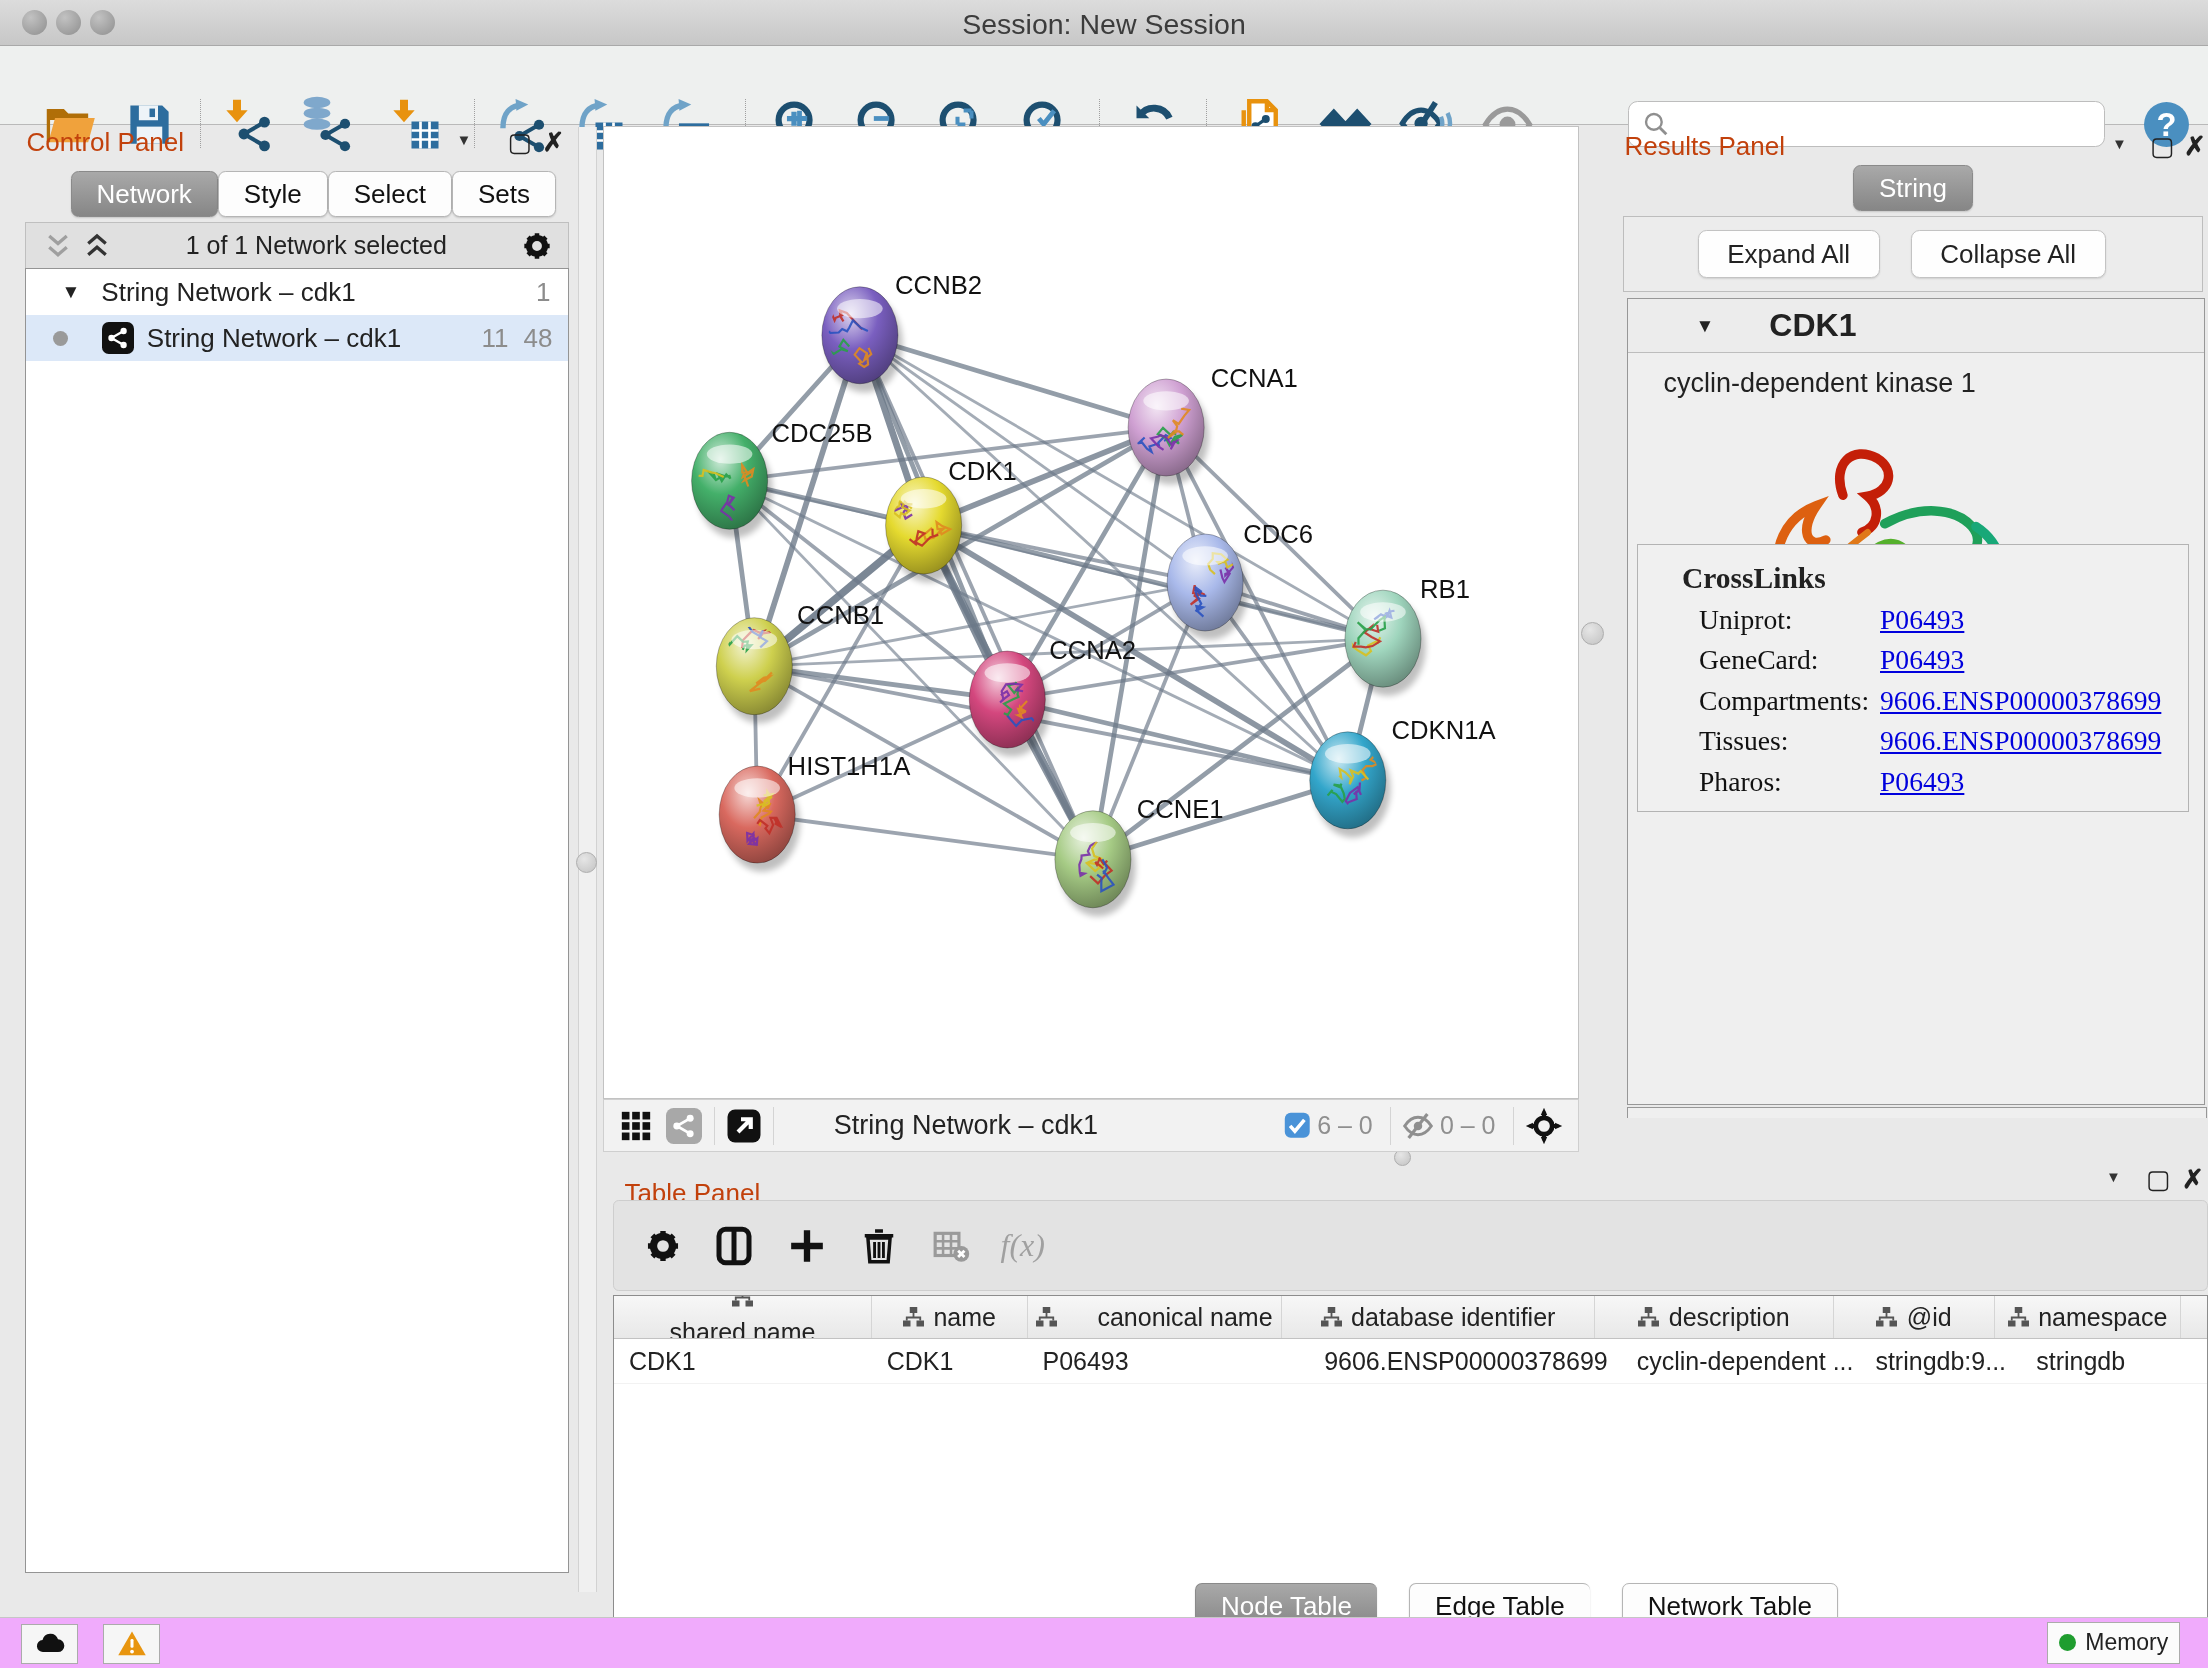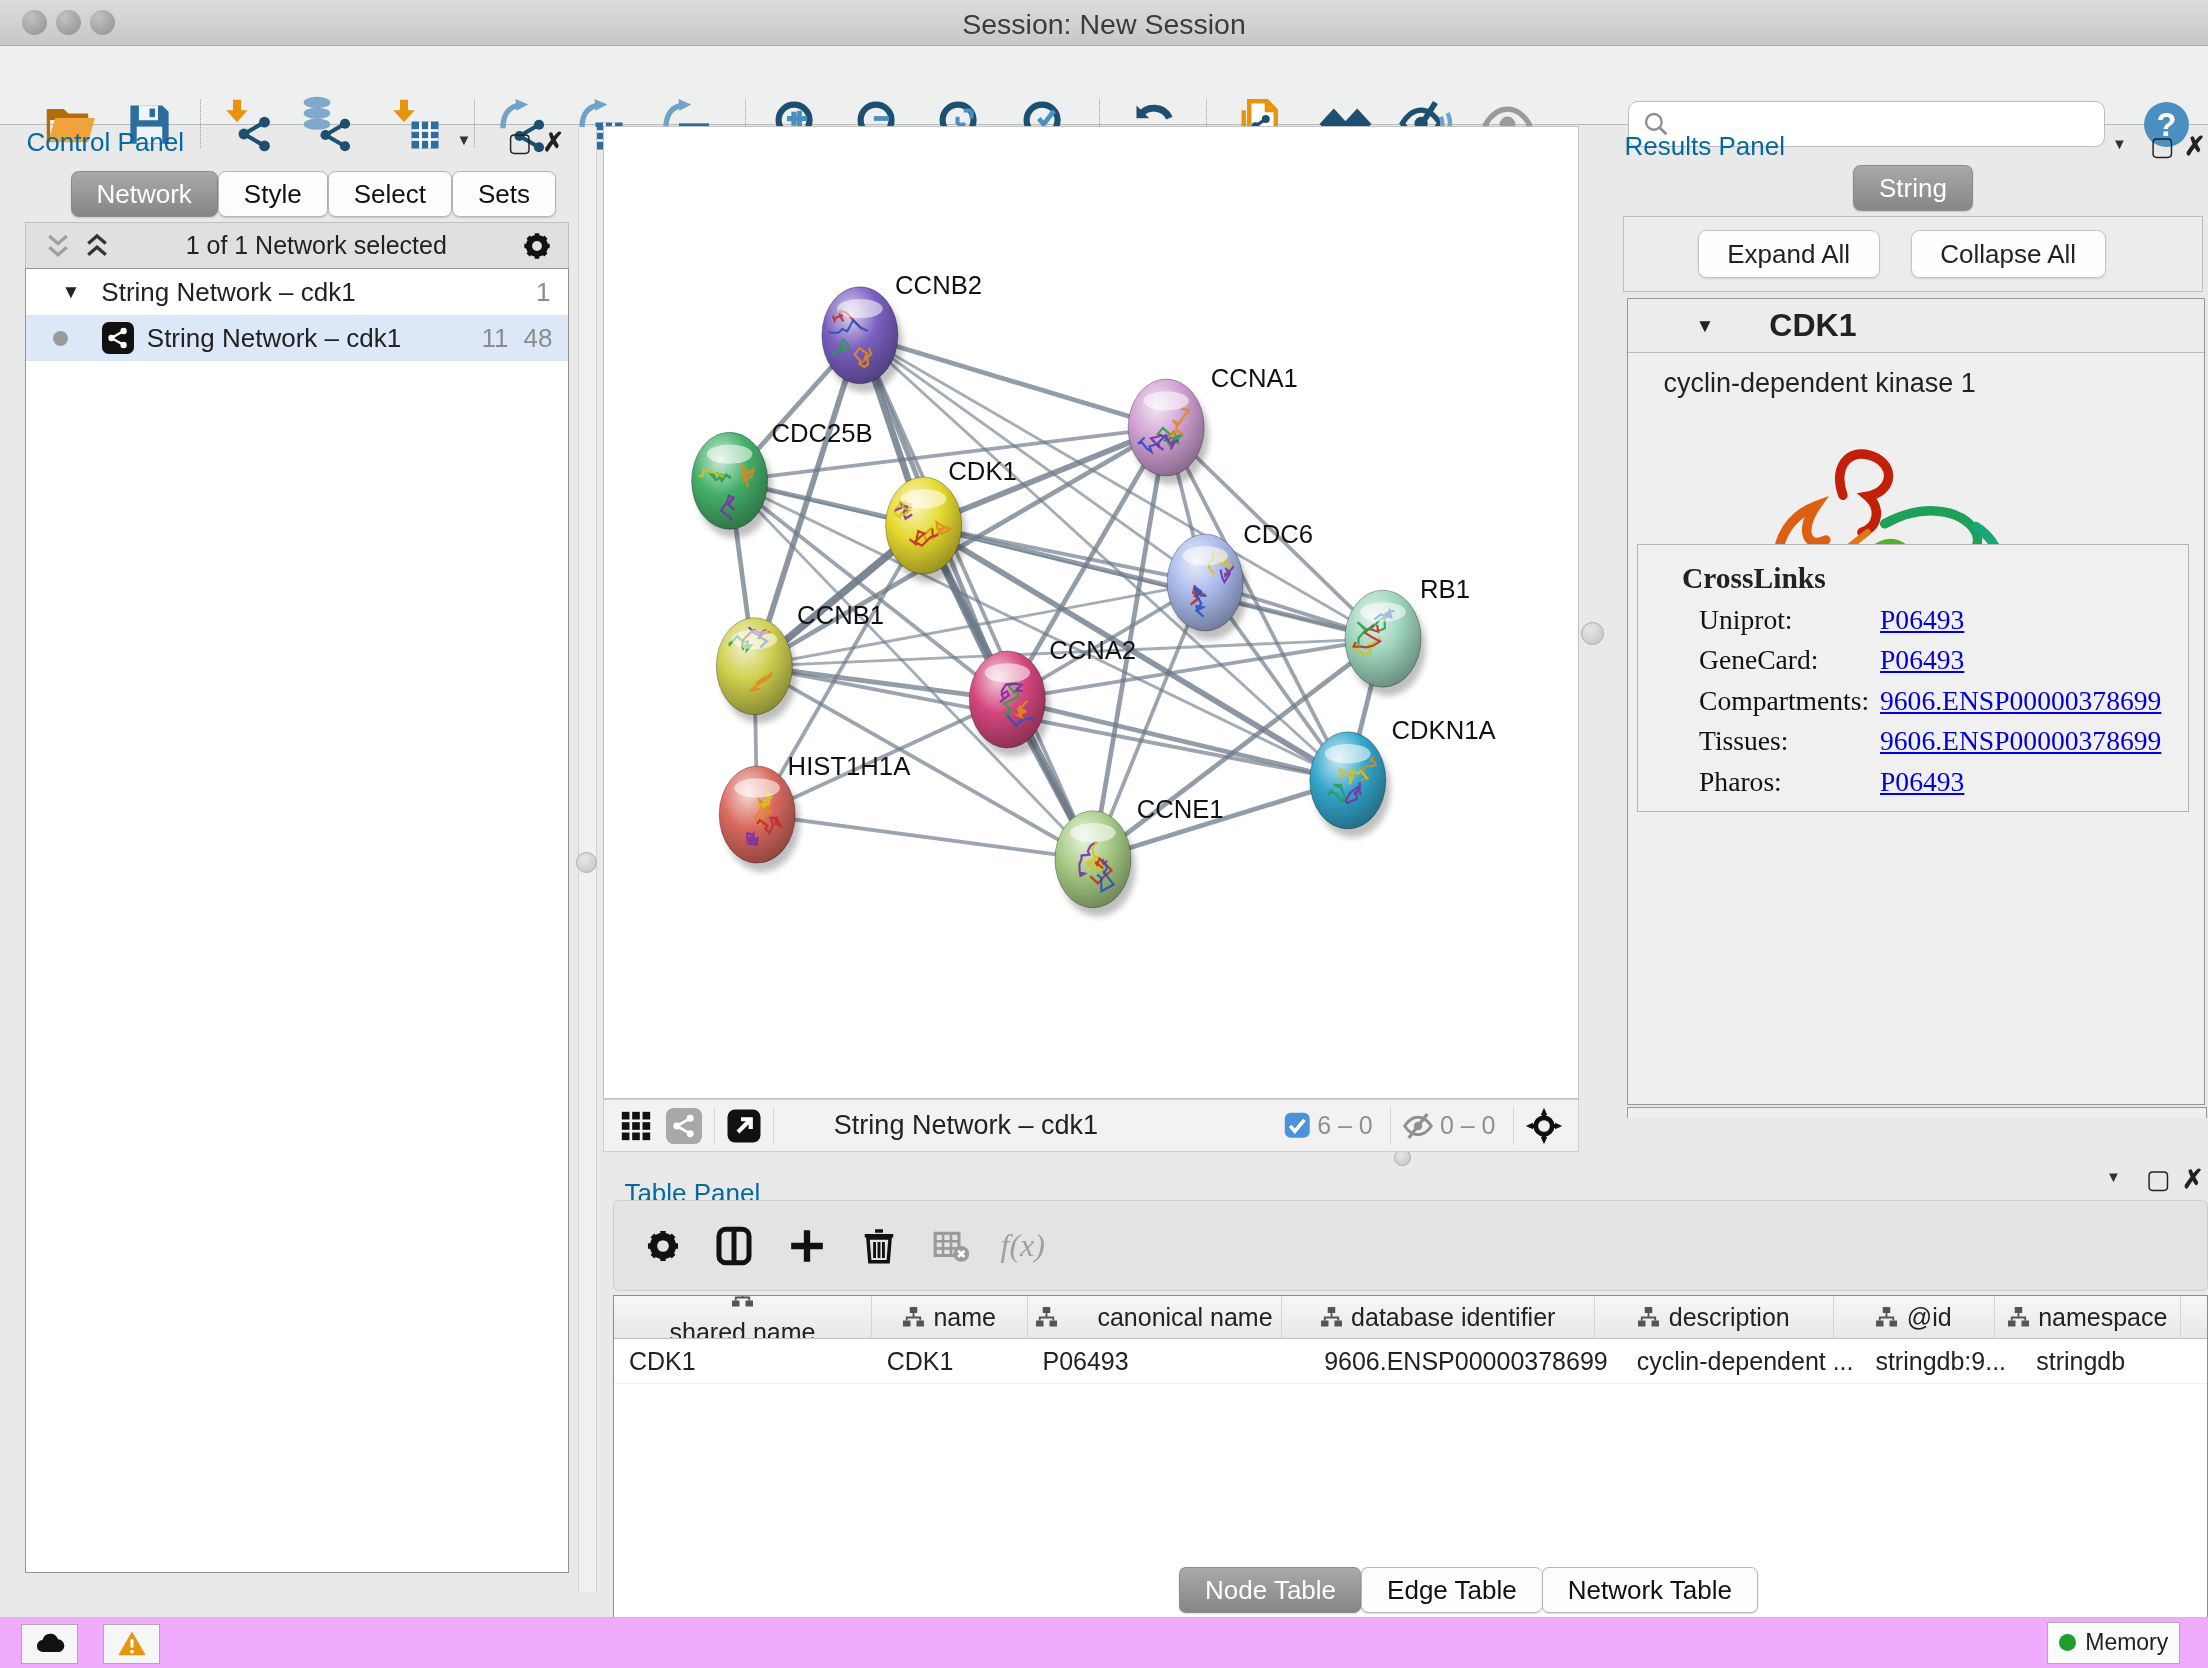--- a/index.html
+++ b/index.html
@@ -8,21 +8,21 @@
   
   .titlebar{left:0;top:0;width:2208px;height:45px;background:linear-gradient(#dcdcdc,#c7c7c7);border-bottom:1px solid #a9a9a9;}
   .tl{width:25px;height:25px;border-radius:50%;background:radial-gradient(circle at 35% 30%,#c2c2c2,#8e8e8e);top:9.5px;}
   .wtitle{width:100%;text-align:center;top:7.6px;font-size:28.5px;color:#3c3c3c;}
   
   .toolbar{left:0;top:46px;width:2208px;height:78px;background:#eef0ef;border-bottom:1px solid #b9b9b9;}
   .tbtn{top:48px;height:61px;display:flex;align-items:center;justify-content:center;}
   .tsep{top:53px;width:0;height:49px;border-left:1.9px dotted #9f9f9f;}
   .searchbox{left:1628px;top:55px;width:477px;height:46px;background:#fff;border:1px solid #bdbdbd;border-radius:9.5px;display:flex;align-items:center;padding-left:13.3px;box-sizing:border-box;}
   
-  .ptitle{font-size:26px;color:#0369a1;}
+  .ptitle{font-size:26px;color:#c2410c;}
   .tab{display:inline-block;border:1px solid #b5b5b5;background:#fdfdfd;border-radius:7.6px 7.6px 7.6px 7.6px;font-size:26px;padding:6.7px 25px;color:#111;box-shadow:0 1px 1.9px rgba(0,0,0,.15);}
   .tab.sel{background:linear-gradient(#a9a9a9,#868686);color:#fff;border-color:#8a8a8a;}
   
   .cpanel{left:9.5px;top:127px;width:559px;height:1465px;}
   .cpband{left:15px;top:95px;width:544px;height:46px;background:#e0e0e0;border:1px solid #bfbfbf;border-bottom:none;box-sizing:border-box;display:flex;align-items:center;}
   .netlist{left:15px;top:141px;width:544px;height:1305px;background:#fff;border:1px solid #949494;box-sizing:border-box;}
   .nrow{position:relative;height:46px;display:flex;align-items:center;font-size:26px;}
   .nrow.sel{background:#dce8f8;}
   .rnum{position:absolute;color:#8c8c8c;font-size:26px;}
   
@@ -47,21 +47,21 @@
   .tpanel{left:613px;top:1162px;width:1595px;height:453px;}
   .ttool{left:0px;top:38px;width:1595px;height:91px;background:#e3e3e3;border:1px solid #cecece;border-radius:5.7px;box-sizing:border-box;display:flex;align-items:center;}
   .twrap{left:0px;top:133px;width:1595px;height:399px;background:#fff;border:1.9px solid #8c8c8c;border-bottom:1px solid #9a9a9a;box-sizing:border-box;overflow:hidden;}
   .thead{display:flex;background:linear-gradient(#f7f7f7,#e8e8e8);border-bottom:1px solid #c2c2c2;height:42px;}
   .th{display:flex;align-items:center;justify-content:center;font-size:25px;color:#222;border-right:1px solid #d5d5d5;box-sizing:border-box;overflow:hidden;white-space:nowrap;gap:9.5px;}
   .trow{display:flex;height:44px;border-bottom:1px solid #f2f2f2;}
   .td{font-size:25px;display:flex;align-items:center;padding-left:15px;box-sizing:border-box;overflow:hidden;white-space:nowrap;}
   .hscroll{position:absolute;left:1.9px;bottom:1.9px;width:1589px;height:34px;background:#fafafa;border-top:1px solid #e0e0e0;}
   .hthumb{position:absolute;left:5.7px;top:4.8px;width:173px;height:25px;border-radius:12.4px;background:#c6c6c6;}
   .ttabs{left:566px;top:405px;display:flex;}
-  .ttabs .tab{border-radius:7px;margin:0;border-right:none;text-align:center;}
+  .ttabs .tab{border-radius:7px;margin:16px;border-right:none;text-align:center;}
   .ttabs .tab:last-child{border-right:1px solid #b5b5b5;}
   
   .statusbar{left:0;top:1617px;width:2208px;height:51px;background:#f0abfc;border-top:1px solid #c6c6c6;}
   .sbtn{background:#f6f6f6;border:1.9px solid #ababab;display:flex;align-items:center;justify-content:center;box-sizing:border-box;}
   svg{display:block;}
   .ico{flex:none;}
 </style>
 </head>
 <body>
 

